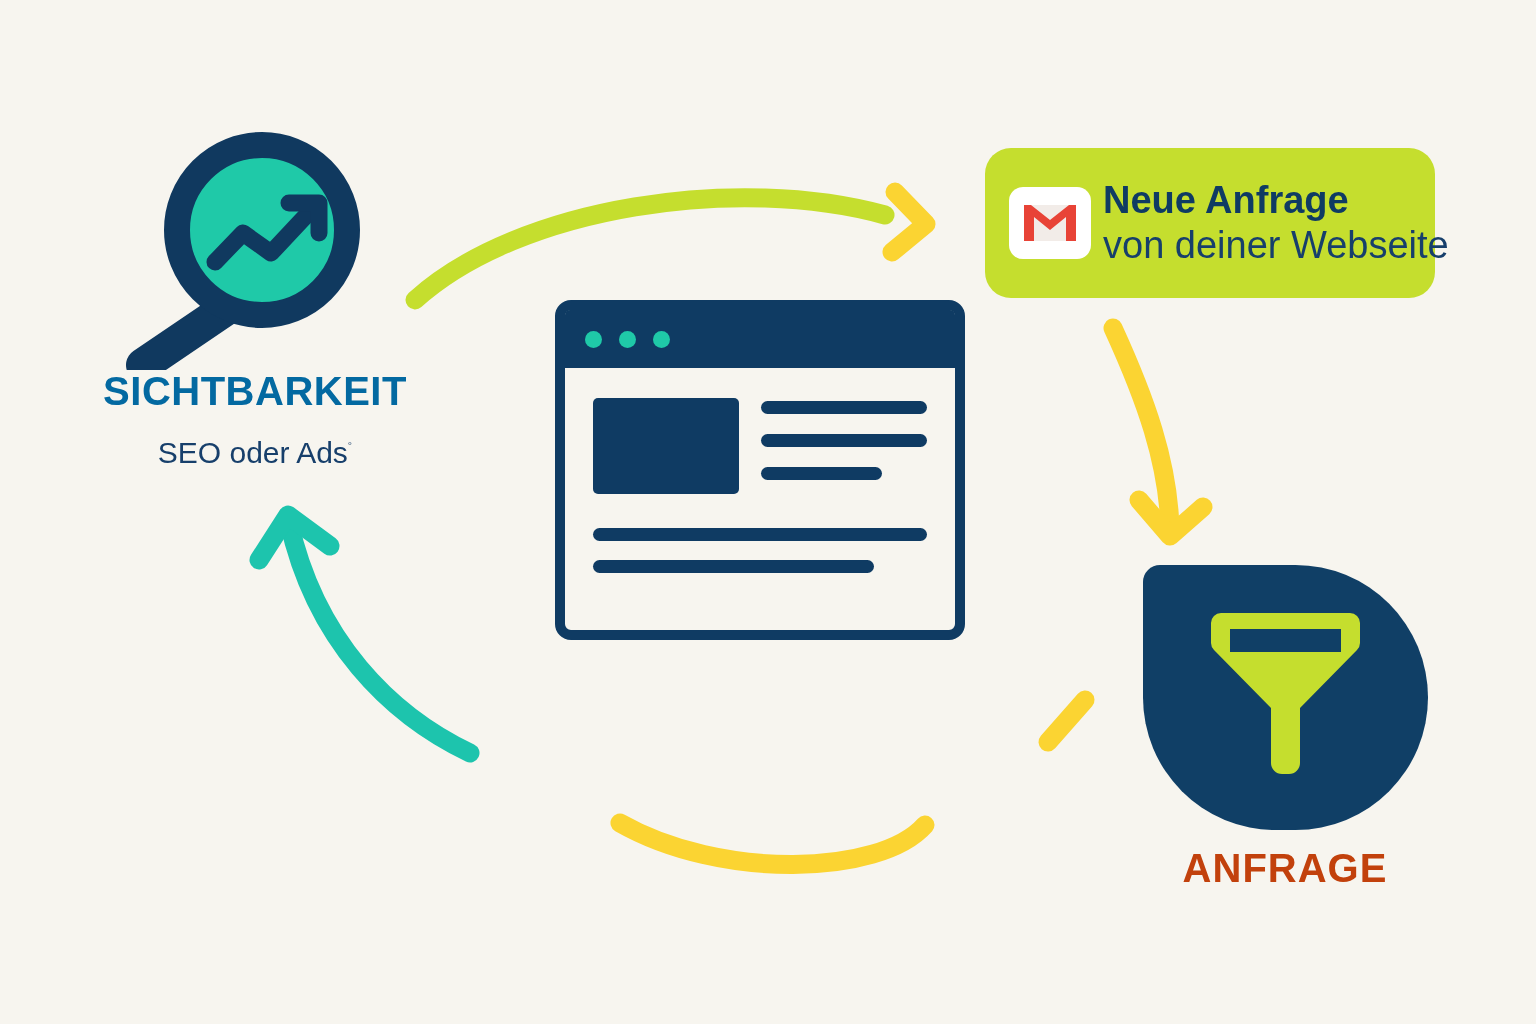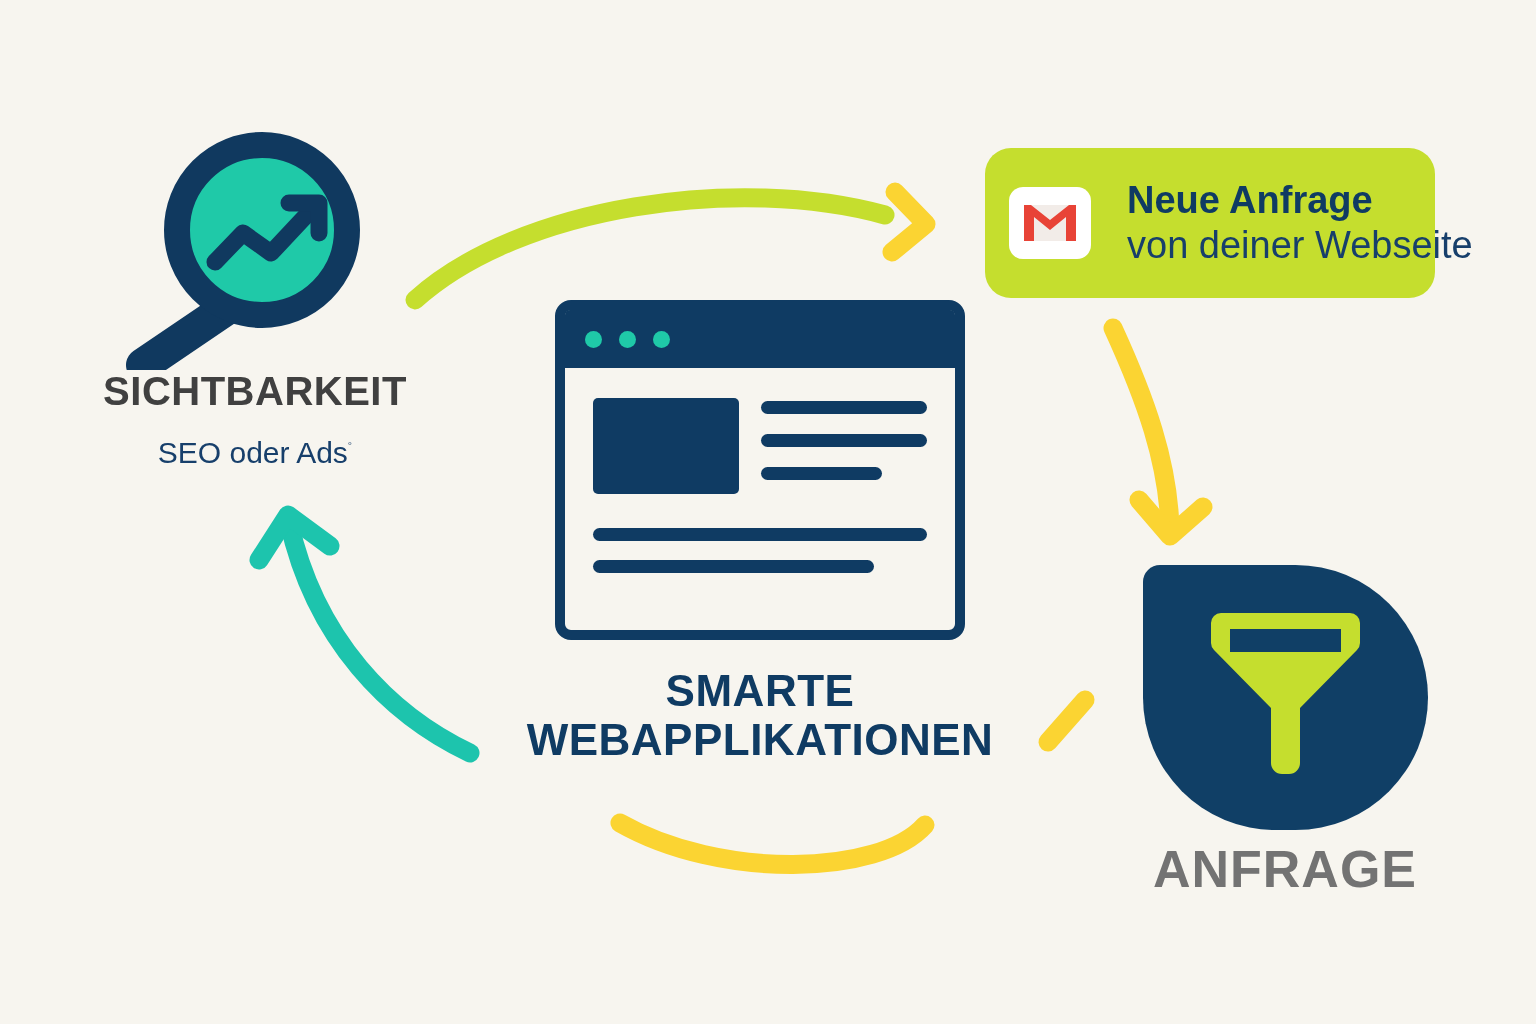--- a/index.html
+++ b/index.html
@@ -37,21 +37,21 @@
   }
   #magnifier-wrap {
     position: relative;
     width: 430px;
     height: 250px;
   }
   .node-title {
     font-size: 40px;
     font-weight: bold;
     letter-spacing: 0.5px;
-    color: #404040;
+    color: #0369a1;
     line-height: 1.05;
     white-space: nowrap;
   }
   .node-sub {
     font-size: 30px;
     font-weight: normal;
     color: #173f6b;
     margin-top: 24px;
     white-space: nowrap;
   }
@@ -148,21 +148,21 @@
     left: 985px;
     top: 148px;
     width: 450px;
     height: 150px;
     background: #c5de2e;
     border-radius: 26px;
     display: flex;
     align-items: center;
     padding: 0 22px 0 24px;
     box-sizing: border-box;
-    gap: 36px;
+    gap: 12px;
   }
   #gmail-icon {
     width: 82px;
     height: 72px;
     background: #ffffff;
     border-radius: 14px;
     flex: 0 0 auto;
     display: flex;
     align-items: center;
     justify-content: center;
@@ -193,25 +193,25 @@
   }
   #funnel-shape {
     position: relative;
     width: 285px;
     height: 265px;
     margin: 0 auto;
     background: #103f66;
     border-radius: 18px 140px 140px 140px;
   }
   #anfrage-label {
-    margin-top: 9px;
-    font-size: 52px;
+    margin-top: 16px;
+    font-size: 40px;
     font-weight: bold;
     letter-spacing: 1px;
-    color: #737373;
+    color: #c2410c;
   }
 </style>
 </head>
 <body>
 
 <div id="stage">
 
   <svg id="bg-svg" viewBox="0 0 1536 1024">
 
     <g>
@@ -268,24 +268,20 @@
             <div class="line" style="width:100%"></div>
             <div class="line" style="width:73%"></div>
           </div>
         </div>
         <div id="browser-bottom-lines">
           <div class="line" style="width:100%"></div>
           <div class="line" style="width:84%"></div>
         </div>
       </div>
     </div>
-    <div id="webapp-title">
-      <div>SMARTE</div>
-      <div>WEBAPPLIKATIONEN</div>
-    </div>
   </div>
 
   <div id="node-email" class="abs">
     <div id="gmail-icon">
       <svg width="58" height="46" viewBox="0 0 58 46">
         <path d="M3 5 L3 41 L55 41 L55 5 Z" fill="#f2ece8"></path>
         <path d="M3 5 L3 41 L13 41 L13 17 L29 30 L45 17 L45 41 L55 41 L55 5
                  L48 5 L29 20 L10 5 Z" fill="#e84336"></path>
       </svg>
     </div>

